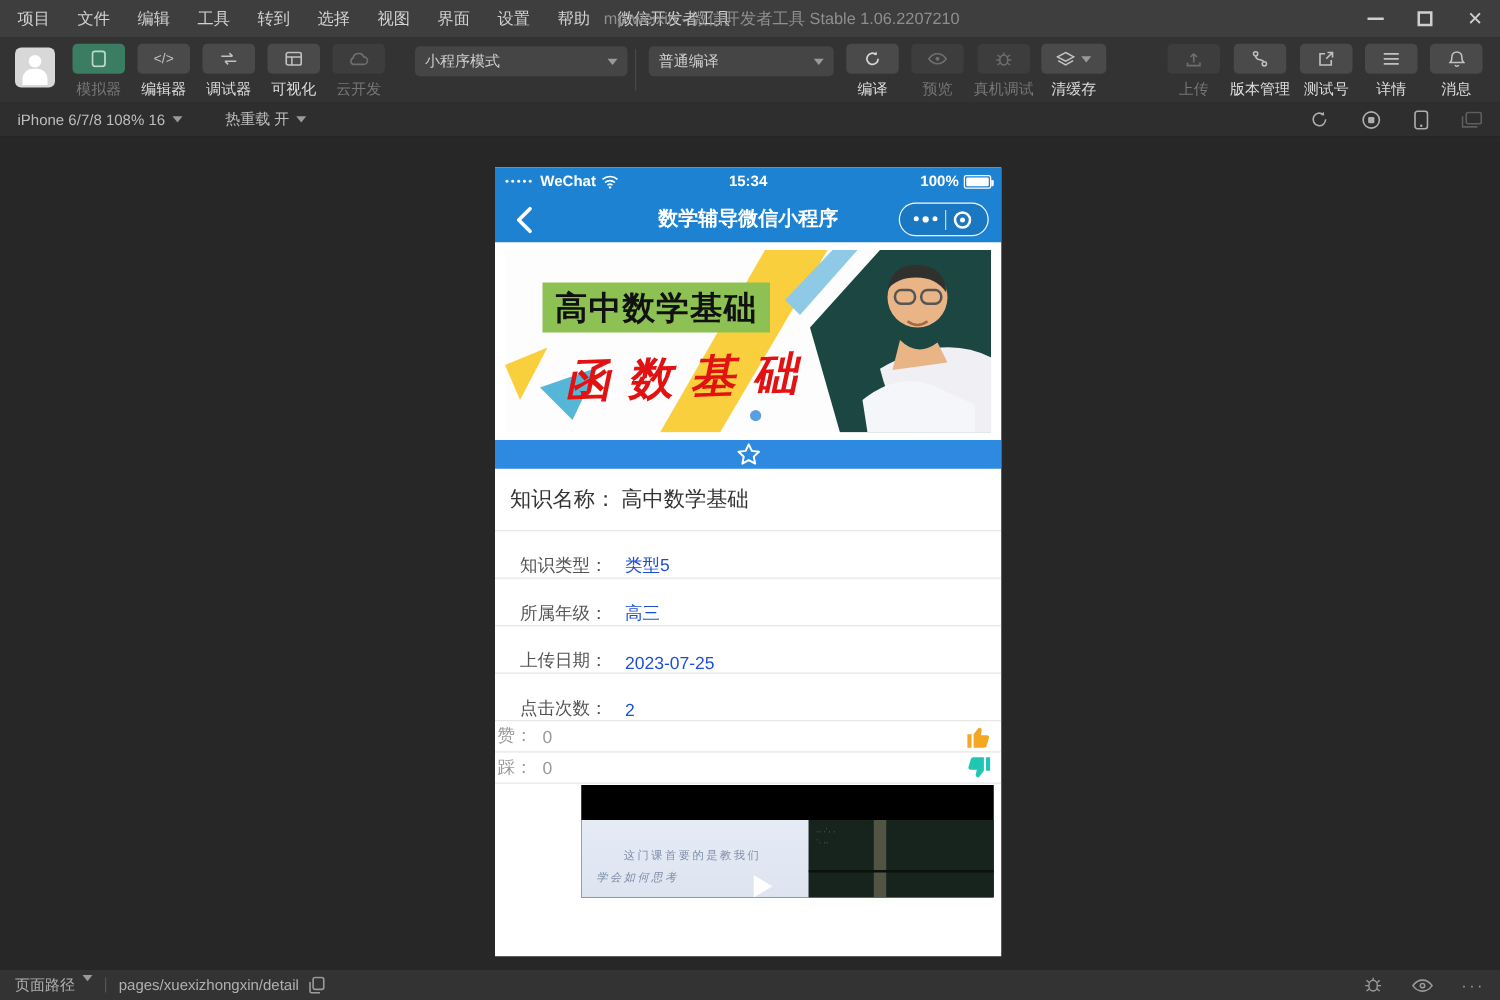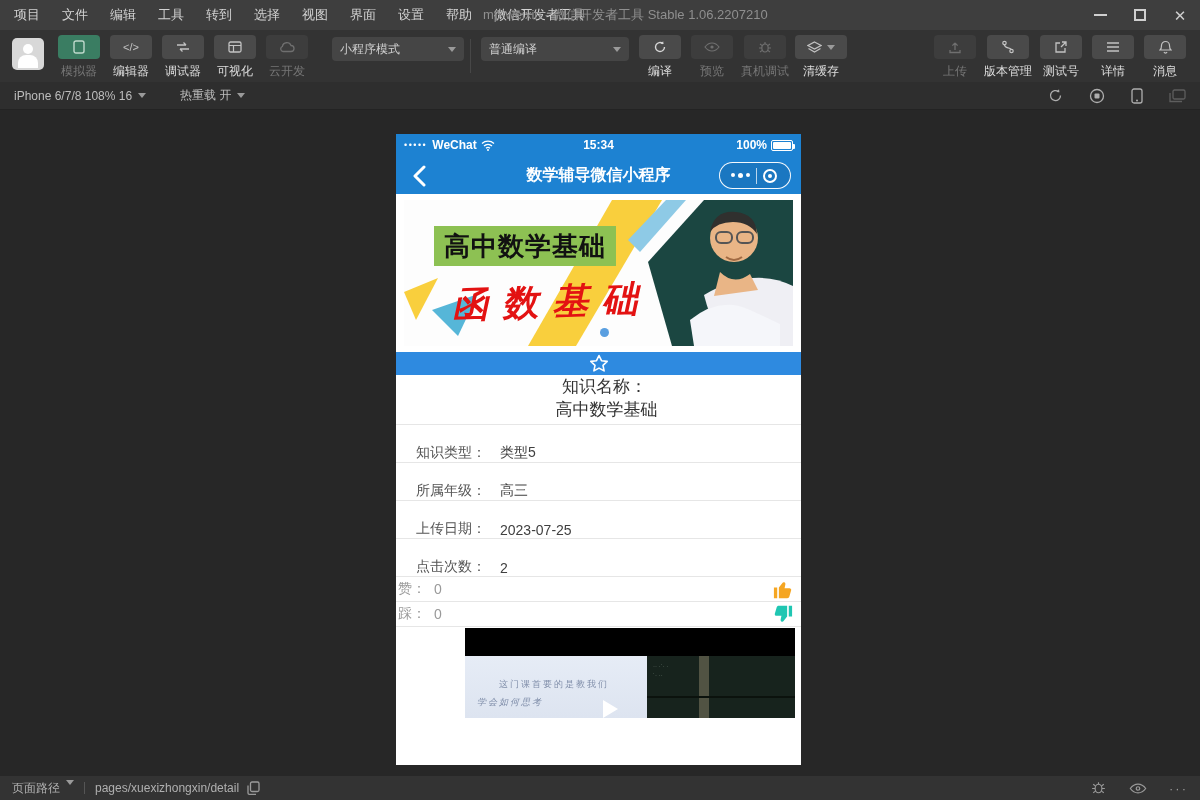--- a/index.html
+++ b/index.html
@@ -93,25 +93,25 @@
     letter-spacing:1px; }
   .banner-sub { position:absolute; left:48px; top:78px; color:#e31212; font-size:36px; font-weight:bold;
     font-family:"DejaVu Serif","Liberation Serif",serif; font-style:italic; letter-spacing:14px; transform:rotate(-2deg); }
   .swiper-dot { position:absolute; left:196px; top:128px; width:9px; height:9px; border-radius:50%; background:#5a9fe0; }
 
   .starbar { position:absolute; left:0; top:218px; width:405px; height:23px; background:#2e8ae0;
     display:flex; align-items:center; justify-content:center; }
 
   .rows { position:absolute; left:0; top:241px; width:405px; }
   .row-name { height:50px; border-bottom:1px solid #e6e6e6; display:flex; align-items:center;
-    padding-left:12px; font-size:17px; color:#333;flex-direction:column; }
+    padding-left:12px; font-size:17px; color:#333; }
   .row-name .val { margin-left:4px; color:#333; }
   .frow { height:38px; border-bottom:1px solid #e6e6e6; display:flex; align-items:flex-end;
     padding-left:20px; font-size:14px; color:#555; }
-  .frow .val { margin-left:14px; color:#404040; }
+  .frow .val { margin-left:14px; color:#1d4ed8; }
   .vote-row { height:25px; border-bottom:1px solid #e6e6e6; display:flex; align-items:center;
     padding:0 8px 0 2px; font-size:14px; color:#999; position:relative; }
   .vote-row .vcount { margin-left:8px; }
   .vote-icon { position:absolute; right:8px; top:3px; }
 
   .video { position:absolute; left:37px; top:494px; width:330px; height:90px; background:#000; overflow:hidden;margin-left:32px; }
   .vframe { position:absolute; left:0; top:28px; width:330px; height:62px; display:flex; }
   .vleft { width:182px; height:62px; background:linear-gradient(180deg,#e6ecf6,#dde4f0); position:relative; }
   .vtext { position:absolute; color:#4a5c80; opacity:0.65; font-size:9px; letter-spacing:2px;
     filter:blur(0.4px); white-space:nowrap; }
@@ -194,21 +194,21 @@
 
   <div class="tbtn">
     <div class="ibox dimbox">
       <svg class="icon" width="16" height="11" viewBox="0 0 16 11">
           <path d="M4 9.5h8a3 3 0 0 0 0-6 4.5 4.5 0 0 0-8.6 1A2.6 2.6 0 0 0 4 9.5z" fill="none" stroke="#6f6f6f" stroke-width="1.3"></path>
         </svg>
     </div>
     <div class="tlabel dim">云开发</div>
   </div>
 
-  <div class="dropdown" style="width:132px; margin-left:16px;">
+  <div class="dropdown" style="width:170px; margin-left:16px;">
     <span class="dtext">小程序模式</span>
     <span class="caret"></span>
   </div>
 
   <div class="vsep"></div>
 
   <div class="dropdown" style="width:148px;">
     <span class="dtext">普通编译</span>
     <span class="caret"></span>
   </div>

